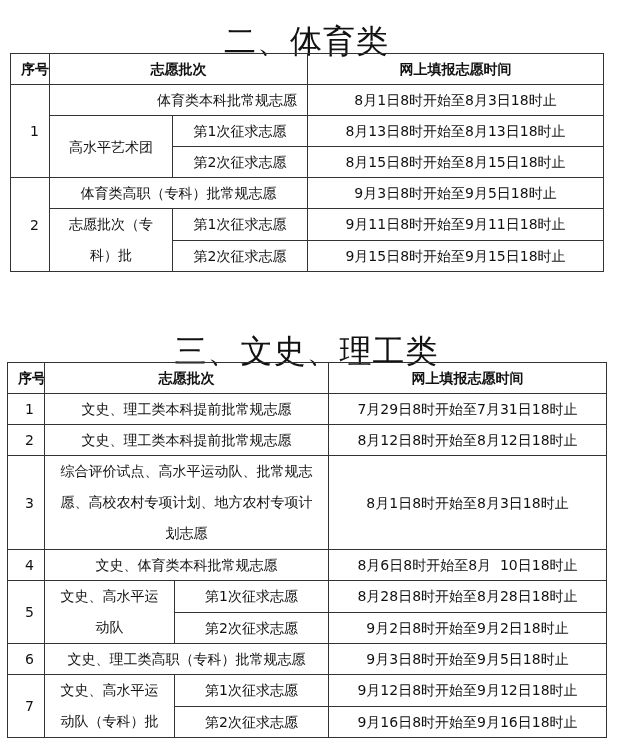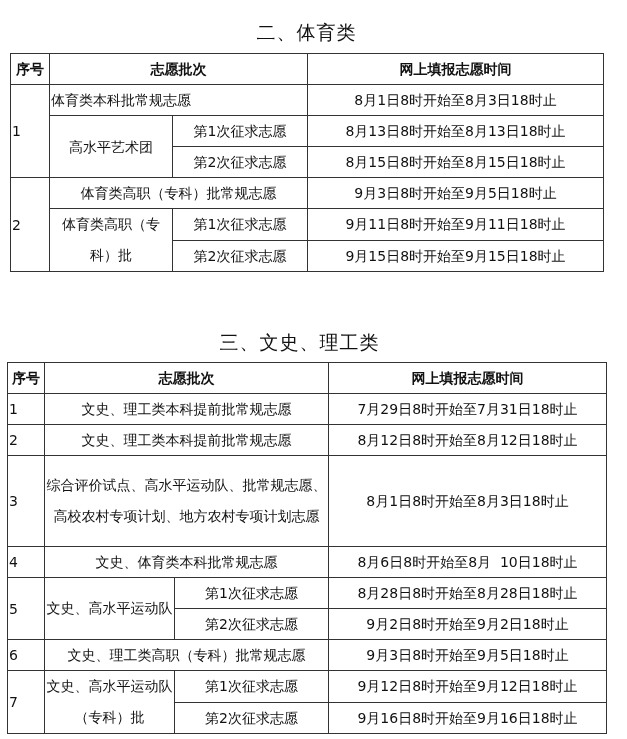--- a/index.html
+++ b/index.html
@@ -3,37 +3,37 @@
   <meta charset="utf-8">
   <style>
     html, body { margin: 0; padding: 0; background: #ffffff; }
     body {
       width: 627px; height: 739px; position: relative; overflow: hidden;
       font-family: "DejaVu Sans", "Liberation Sans", sans-serif;
       color: #111111;
     }
     .section-title {
       position: absolute; left: 0; width: 627px; text-align: center;
-      font-size: 19px; font-weight: normal; letter-spacing: 1px;
+      font-size: 32px; font-weight: normal; letter-spacing: 1px;
       color: #111;
     }
     #title1 { top: 20px; left: 10px; width: 593px; }
-    #title2 { top: 330px; left: 0; width: 599px; }
+    #title2 { top: 330px; left: 7px; width: 599px; }
 
     table {
       position: absolute; border-collapse: collapse; table-layout: fixed;
       font-size: 14px;
     }
     table td, table th {
-      border: 1.3px solid #333333; padding: 0 1px; height: 30px;
+      border: 1.3px solid #333333; padding: 0 10px; height: 30px;
       line-height: 30px; vertical-align: middle; white-space: nowrap;
       overflow: hidden;
     }
     table th { font-weight: bold; text-align: center; font-size: 14px; }
-    td.center { text-align: left; }
+    td.center { text-align: right; }
     td.left { text-align: center; }
     td.wrap { white-space: normal; line-height: 31px; }
 
     #table1 { left: 10px; top: 53px; width: 593px; }
     #table2 { left: 7px; top: 362px; width: 599px; }
   </style>
 </head>
 <body>
 
 <div id="title1" class="section-title">二、体育类</div>
@@ -64,21 +64,21 @@
   <tr>
     <td class="left">第2次征求志愿</td>
     <td class="left">8月15日8时开始至8月15日18时止</td>
   </tr>
   <tr>
     <td rowspan="3" class="center">2</td>
     <td colspan="2" class="left">体育类高职（专科）批常规志愿</td>
     <td class="left">9月3日8时开始至9月5日18时止</td>
   </tr>
   <tr>
-    <td rowspan="2" class="left wrap">体育类高职（专科）批</td>
+    <td rowspan="2" class="left wrap">志愿批次（专科）批</td>
     <td class="left">第1次征求志愿</td>
     <td class="left">9月11日8时开始至9月11日18时止</td>
   </tr>
   <tr>
     <td class="left">第2次征求志愿</td>
     <td class="left">9月15日8时开始至9月15日18时止</td>
   </tr>
 </tbody>
   </table>
 

